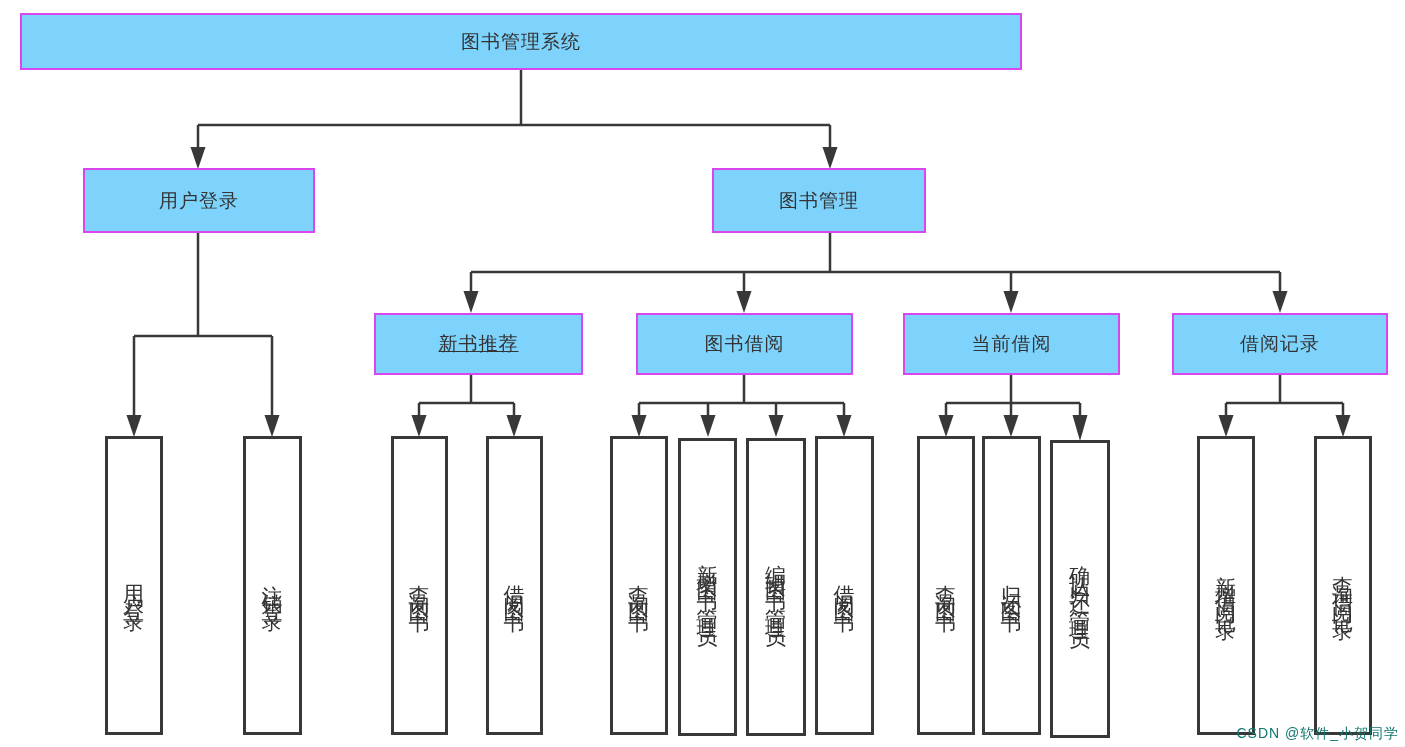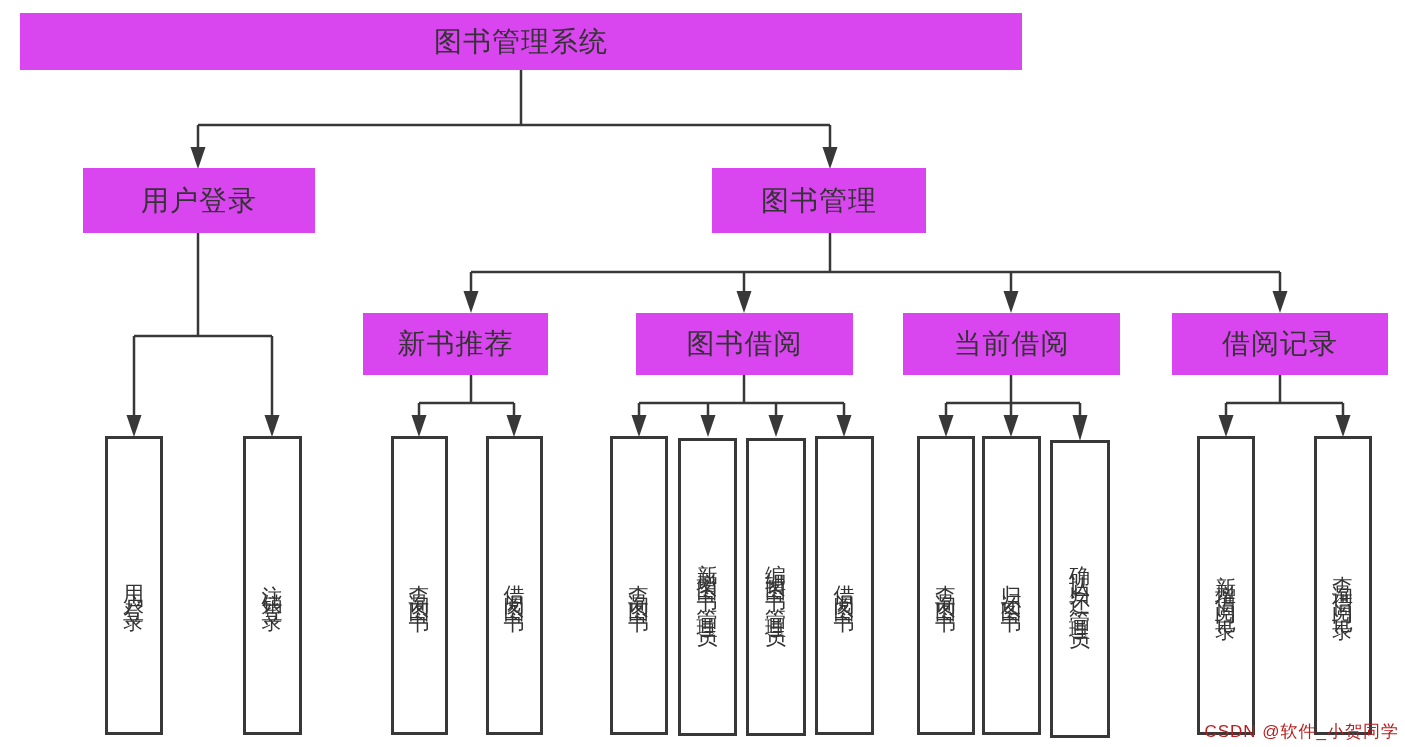--- a/index.html
+++ b/index.html
@@ -3,36 +3,36 @@
 <meta charset="utf-8">
 <style>
   html,body{margin:0;padding:0;background:#ffffff;}
   .canvas{
     position:relative;width:1405px;height:747px;background:#ffffff;
     font-family:"Liberation Sans","DejaVu Sans",sans-serif;overflow:hidden;
   }
   .connectors{position:absolute;left:0;top:0;}
   .node{
     position:absolute;box-sizing:border-box;
-    border:2px solid #d946ef;background:#d946ef;
+    border:2px solid #d946ef;background:#7dd3fc;
     display:flex;align-items:center;justify-content:center;
-    font-size:28px;color:#333333;letter-spacing:1px;white-space:nowrap;
+    font-size:19px;color:#333333;letter-spacing:1px;white-space:nowrap;
   }
   .leaf{
     position:absolute;box-sizing:border-box;
     border:3px solid #383838;background:#ffffff;
     display:flex;align-items:center;justify-content:center;
   }
   .vtext{
     writing-mode:vertical-rl;text-orientation:mixed;
     font-size:21px;color:#333333;letter-spacing:9px;line-height:1.1;
   }
   .watermark{
     position:absolute;right:6px;bottom:4px;z-index:5;
-    font-size:17px;color:#b91c1c;letter-spacing:1px;
+    font-size:14px;color:#0f766e;letter-spacing:1px;
   }
 </style>
 </head>
 <body>
 
 <div class="canvas">
 
   <svg class="connectors" width="1405" height="747" viewBox="0 0 1405 747">
     <g stroke="#383838" stroke-width="2.5" fill="none">
 
@@ -71,21 +71,21 @@
       <polygon points="1218.5,415 1233.5,415 1226,437"></polygon>
       <polygon points="1335.5,415 1350.5,415 1343,437"></polygon>
     </g>
   </svg>
 
   <div class="node" style="left:20px;top:13px;width:1002px;height:57px;">图书管理系统</div>
 
   <div class="node" style="left:83px;top:168px;width:232px;height:65px;">用户登录</div>
   <div class="node" style="left:712px;top:168px;width:214px;height:65px;">图书管理</div>
 
-  <div class="node" style="left:363px;top:313px;width:185px;height:62px;">新书推荐</div>
+  <div class="node" style="left:374px;top:313px;width:209px;height:62px;text-decoration:underline;">新书推荐</div>
   <div class="node" style="left:636px;top:313px;width:217px;height:62px;">图书借阅</div>
   <div class="node" style="left:903px;top:313px;width:217px;height:62px;">当前借阅</div>
   <div class="node" style="left:1172px;top:313px;width:216px;height:62px;">借阅记录</div>
 
   <div class="leaf" style="left:105px;top:436px;width:58px;height:299px;">
     <span class="vtext">用户登录</span>
   </div>
   <div class="leaf" style="left:243px;top:436px;width:59px;height:299px;">
     <span class="vtext">注销登录</span>
   </div>

